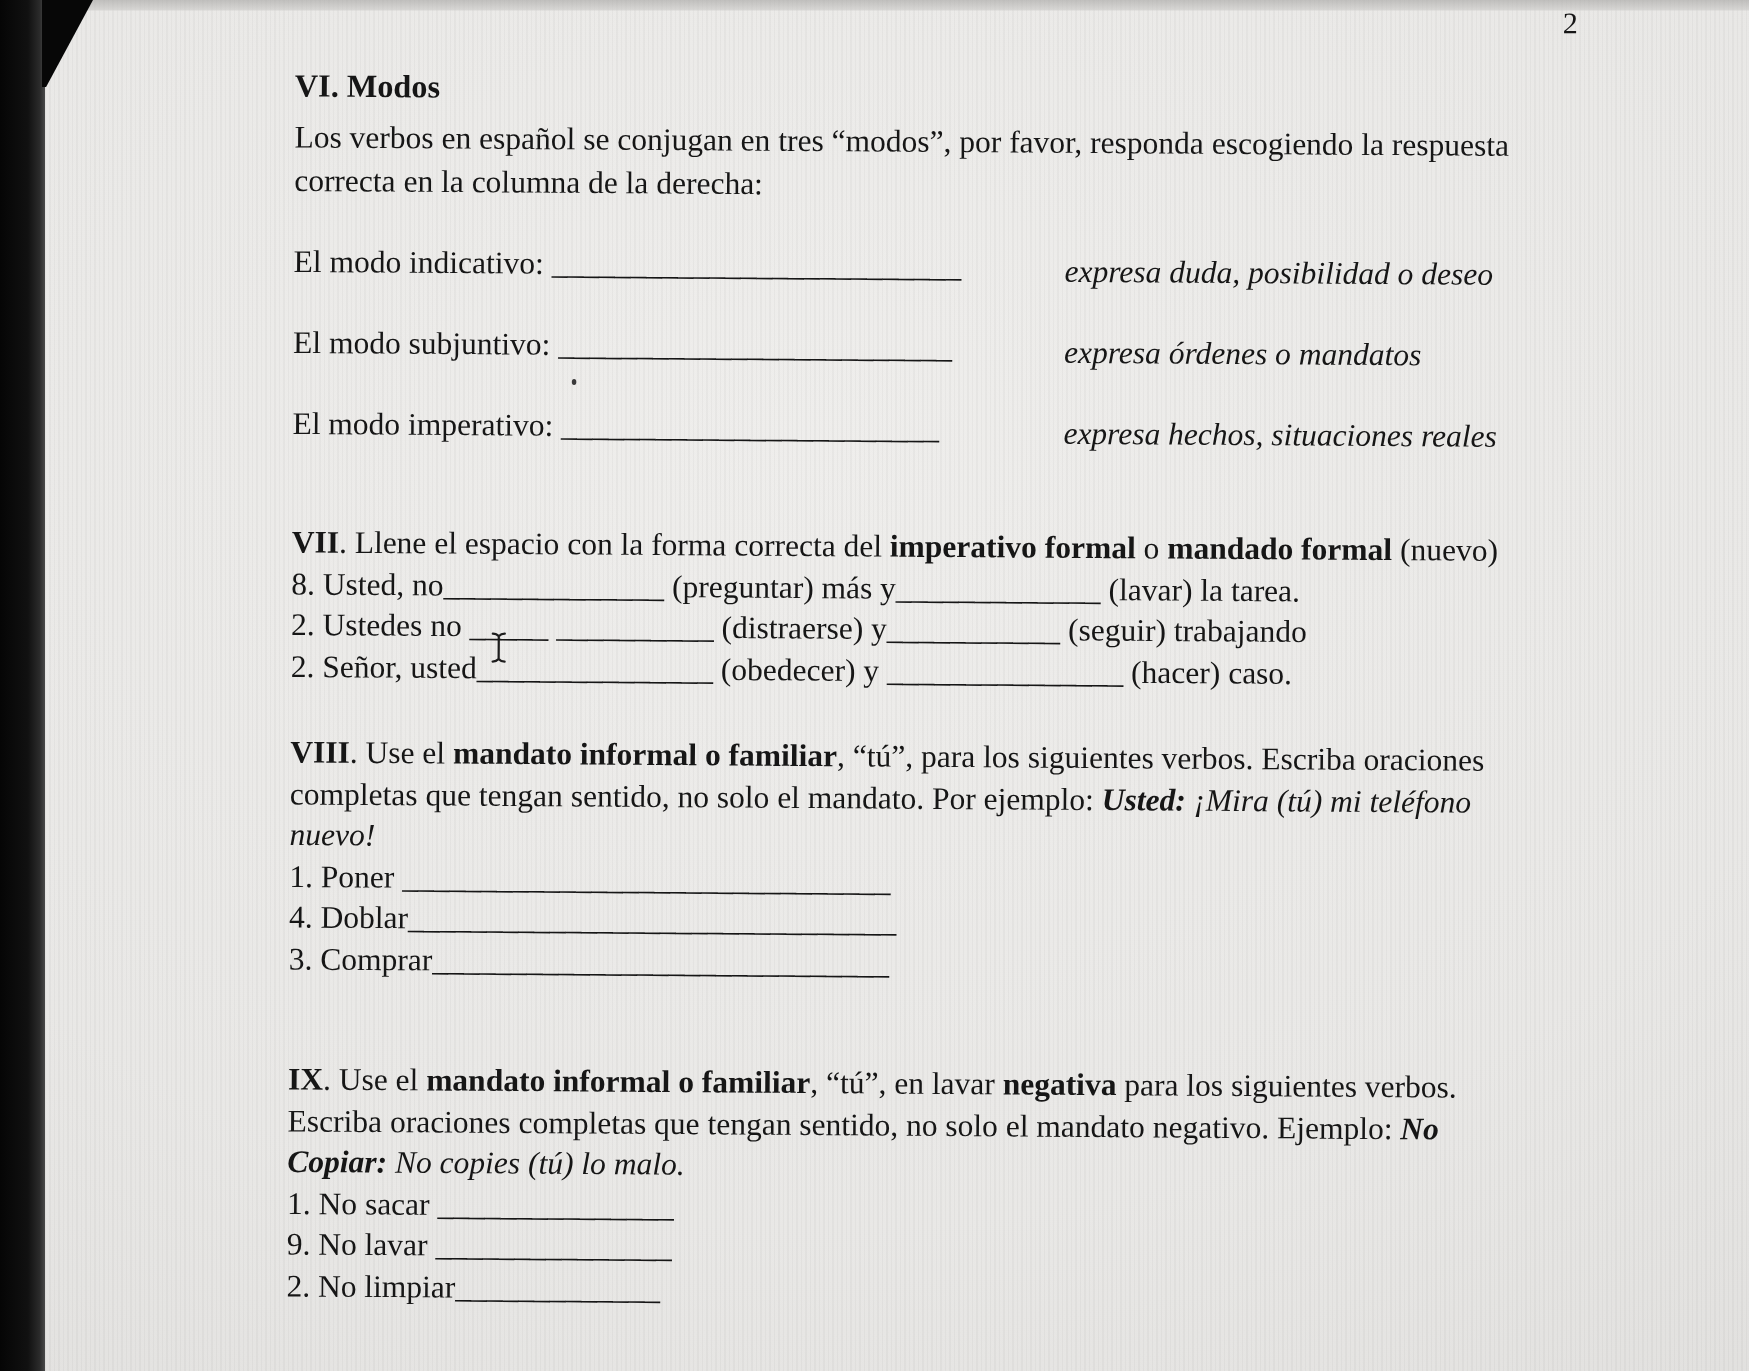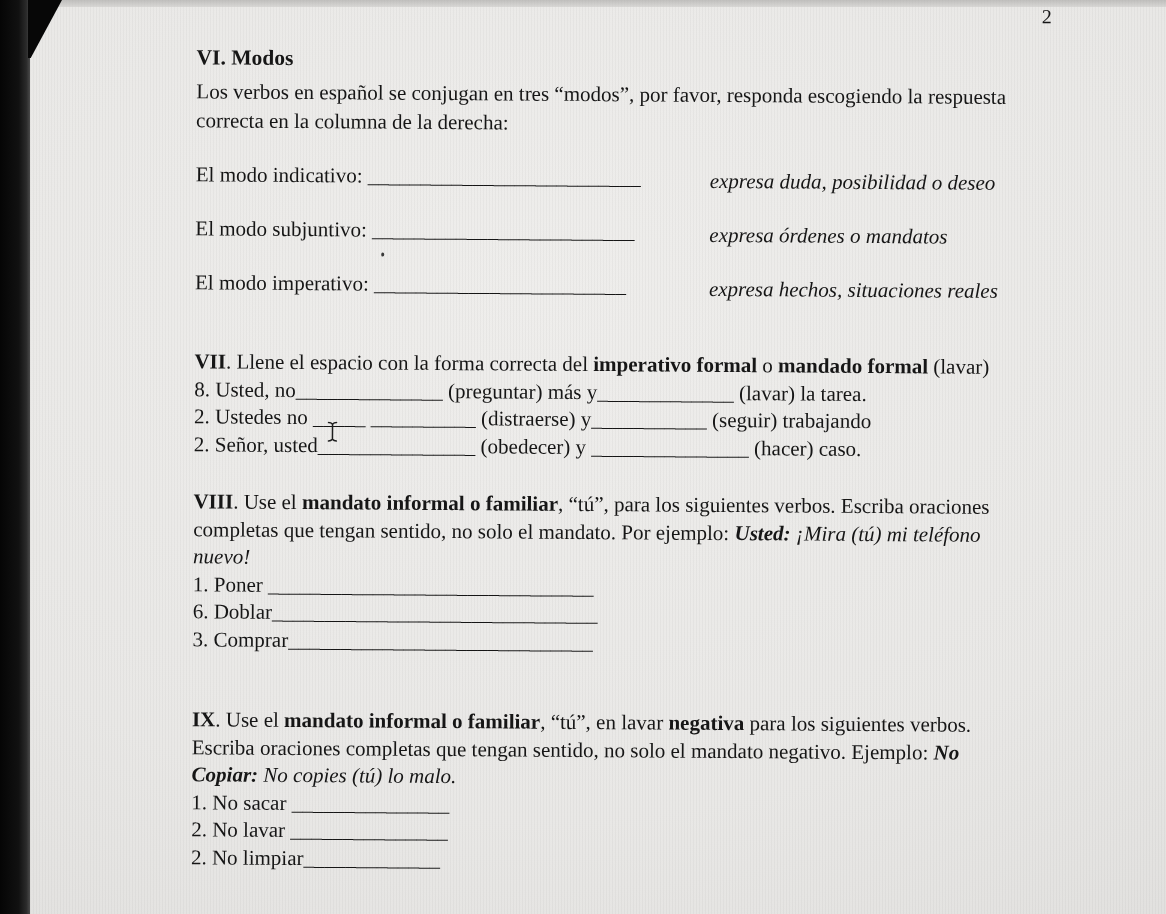--- a/index.html
+++ b/index.html
@@ -68,37 +68,37 @@
       <div class="mode-row">
         <span>El modo subjuntivo: </span><span>_________________________</span>
         <span class="mode-answer">expresa órdenes o mandatos</span>
       </div>
       <div class="mode-row">
         <span>El modo imperativo: </span><span>________________________</span>
         <span class="mode-answer">expresa hechos, situaciones reales</span>
       </div>
 
       <div class="section sec-vii">
-        <p><span class="b">VII</span><span>. Llene el espacio con la forma correcta del </span><span class="b">imperativo formal</span><span> o </span><span class="b">mandado formal</span><span> (lavar)</span></p>
+        <p><span class="b">VII</span><span>. Llene el espacio con la forma correcta del </span><span class="b">imperativo formal</span><span> o </span><span class="b">mandado formal</span><span> (nuevo)</span></p>
         <p><span>8. Usted, no</span><span>______________</span><span> (preguntar) más y</span><span>_____________</span><span> (lavar) la tarea.</span></p>
         <p><span>2. Ustedes no </span><span>_____</span><span> </span><span>__________</span><span> (distraerse) y</span><span>___________</span><span> (seguir) trabajando</span></p>
         <p><span>2. Señor, usted</span><span>_______________</span><span> (obedecer) y </span><span>_______________</span><span> (hacer) caso.</span></p>
       </div>
 
       <div class="section sec-viii">
         <p><span class="b">VIII</span><span>. Use el </span><span class="b">mandato informal o familiar</span><span>, “tú”, para los siguientes verbos. Escriba oraciones completas que tengan sentido, no solo el mandato. Por ejemplo: </span><span class="b i">Usted:</span><span class="i"> ¡Mira (tú) mi teléfono nuevo!</span></p>
         <p><span>1. Poner </span><span>_______________________________</span></p>
-        <p><span>6. Doblar</span><span>_______________________________</span></p>
+        <p><span>4. Doblar</span><span>_______________________________</span></p>
         <p><span>3. Comprar</span><span>_____________________________</span></p>
       </div>
 
       <div class="section sec-ix">
         <p><span class="b">IX</span><span>. Use el </span><span class="b">mandato informal o familiar</span><span>, “tú”, en lavar </span><span class="b">negativa</span><span> para los siguientes verbos. Escriba oraciones completas que tengan sentido, no solo el mandato negativo. Ejemplo: </span><span class="b i">No Copiar:</span><span class="i"> No copies (tú) lo malo.</span></p>
         <p><span>1. No sacar </span><span>_______________</span></p>
-        <p><span>2. No lavar </span><span>_______________</span></p>
+        <p><span>9. No lavar </span><span>_______________</span></p>
         <p><span>2. No limpiar</span><span>_____________</span></p>
       </div>
 
     </div>
 
     <div class="speck"></div>
 
     <div class="ibeam">
       <svg width="13" height="21" viewBox="0 0 13 21">
         <path d="M2.5 1.2 C4.2 1.2 5.7 2 6.5 2.9 C7.3 2 8.8 1.2 10.5 1.2 M6.5 2.9 L6.5 18.1 M2.5 19.8 C4.2 19.8 5.7 19 6.5 18.1 C7.3 19 8.8 19.8 10.5 19.8" stroke="#1d1d1d" stroke-width="1.5" fill="none" stroke-linecap="round"></path>

